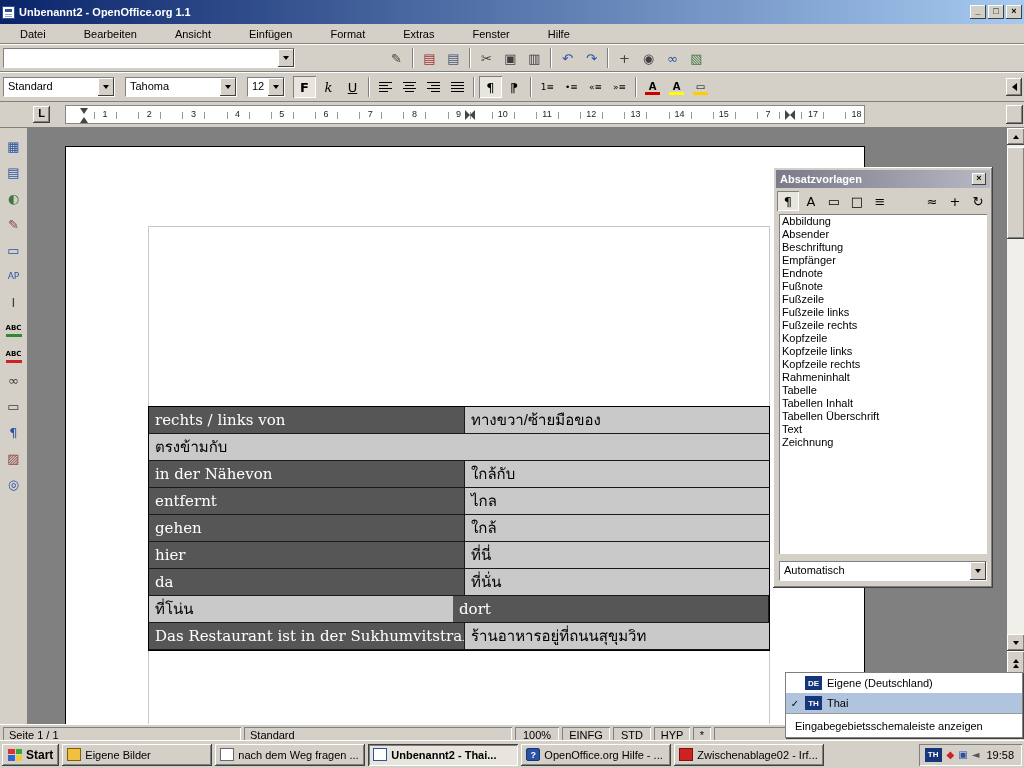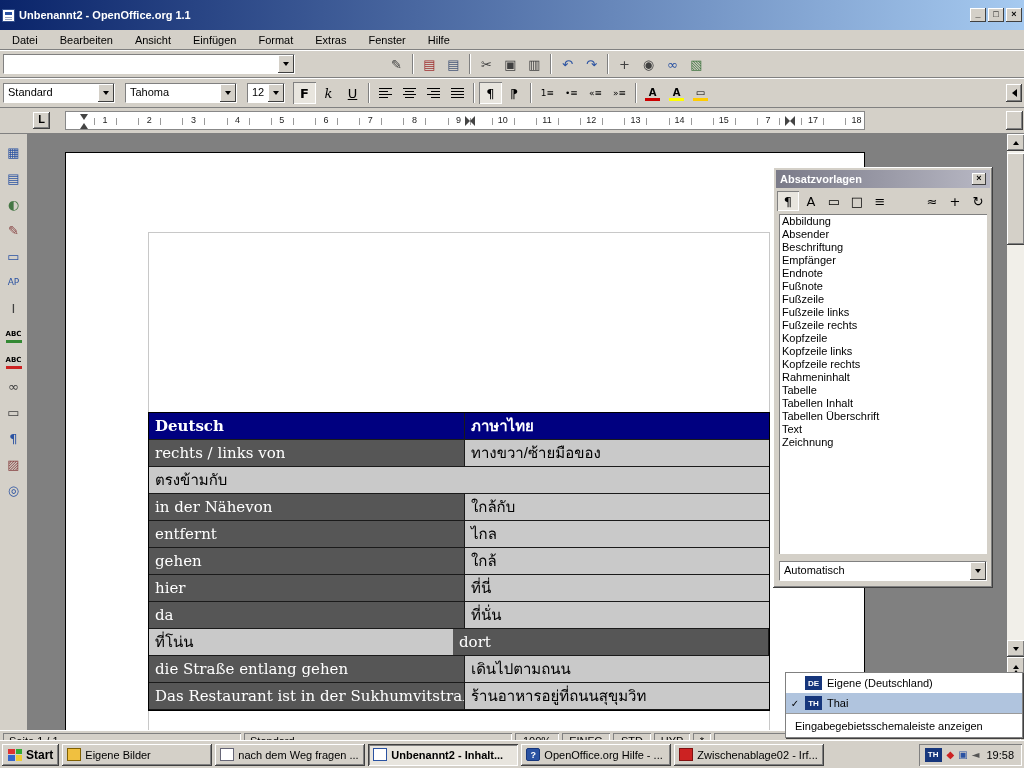--- a/index.html
+++ b/index.html
@@ -5,31 +5,31 @@
   *{margin:0;padding:0;box-sizing:border-box;cursor:default;user-select:none}
   html,body{width:1024px;height:768px;overflow:hidden}
   body{font-family:"Liberation Sans",sans-serif;font-size:11px;color:#000;background:#000}
   .screen{position:relative;width:1024px;height:768px;background:#d4d0c8;overflow:hidden}
 
   
   .out{box-shadow:inset -1px -1px 0 #404040,inset 1px 1px 0 #ffffff,inset -2px -2px 0 #808080,inset 2px 2px 0 #d4d0c8;background:#d4d0c8}
   .sunk{box-shadow:inset 1px 1px 0 #808080,inset -1px -1px 0 #ffffff}
 
   
-  .titlebar{height:30px;background:linear-gradient(to right,#0a246a,#a6caf0);display:flex;align-items:center;gap:4px;padding:0 2px}
+  .titlebar{height:24px;background:linear-gradient(to right,#0a246a,#a6caf0);display:flex;align-items:center;gap:4px;padding:0 2px}
   .app-icon{width:13px;height:13px;background:#fff;border:1px solid #334f8d;position:relative;flex:0 0 auto}
   .app-icon::before{content:"";position:absolute;left:2px;top:2px;right:2px;height:3px;background:#2a52a2}
   .app-icon::after{content:"";position:absolute;left:2px;top:7px;right:2px;height:1px;background:#9aa5c0;box-shadow:0 2px 0 #9aa5c0}
   .title-text{color:#fff;font-weight:bold;flex:1;white-space:nowrap;overflow:hidden}
   .win-controls{display:flex;gap:2px}
   .wbtn{width:16px;height:14px;font-size:9px;font-weight:bold;text-align:center;line-height:12px;background:#d4d0c8;box-shadow:inset -1px -1px 0 #404040,inset 1px 1px 0 #fff}
 
   
   .menubar{height:20px;display:flex;align-items:center;padding:0 1px;background:#d4d0c8;border-bottom:1px solid #808080}
-  .mitem{padding:3px 11px;white-space:nowrap}
+  .mitem{padding:3px 19px;white-space:nowrap}
   .toolbar{display:flex;align-items:center;gap:2px;padding:0 3px;background:#d4d0c8;border-top:1px solid #fff;border-bottom:1px solid #808080}
   .fbar{height:28px}
   .obar{height:30px;position:relative}
   .ticons{display:flex;align-items:center;gap:1px}
   .tbtn{width:23px;height:22px;display:inline-flex;align-items:center;justify-content:center;position:relative;flex:0 0 auto}
   .tbtn.pressed{box-shadow:inset 1px 1px 0 #808080,inset -1px -1px 0 #fff;background:#e8e5de}
   .tbtn .glyph{font-family:"DejaVu Sans",sans-serif;font-size:13px;line-height:1}
   .tbtn .glyph.small{font-size:9px;letter-spacing:0}
   .tsep{width:2px;height:20px;background:#808080;border-right:1px solid #fff;margin:0 3px;flex:0 0 auto}
   .tgap{width:86px;flex:0 0 auto}
@@ -399,24 +399,20 @@
         </span>
         <span class="tbtn">
           <span class="glyph" style="color: rgb(42, 82, 162);">◎</span>
         </span>
       </div>
 
     <div class="docarea">
       <div class="page">
         <div class="textboundary"></div>
         <div class="doc-table" id="doc-table">
-            <div class="trow hrow">
-              <div class="tcell c1">Deutsch</div>
-              <div class="tcell c2">ภาษาไทย</div>
-            </div>
             <div class="trow">
               <div class="tcell c1">rechts / links von</div>
               <div class="tcell c2">ทางขวา/ซ้ายมือของ</div>
             </div>
             <div class="trow">
               <div class="tcell c2">ตรงข้ามกับ</div>
             </div>
             <div class="trow">
               <div class="tcell c1">in der Nähevon</div>
               <div class="tcell c2">ใกล้กับ</div>
@@ -433,24 +429,20 @@
               <div class="tcell c1">hier</div>
               <div class="tcell c2">ที่นี่</div>
             </div>
             <div class="trow">
               <div class="tcell c1">da</div>
               <div class="tcell c2">ที่นั่น</div>
             </div>
             <div class="trow">
               <div class="tcell c2">ที่โน่น</div>
               <div class="tcell c1">dort</div>
-            </div>
-            <div class="trow">
-              <div class="tcell c1">die Straße entlang gehen</div>
-              <div class="tcell c2">เดินไปตามถนน</div>
             </div>
             <div class="trow">
               <div class="tcell c1">Das Restaurant ist in der Sukhumvitstraße.</div>
               <div class="tcell c2">ร้านอาหารอยู่ที่ถนนสุขุมวิท</div>
             </div>
           </div>
       </div>
     </div>
 
     <div class="vscroll">
@@ -576,21 +568,21 @@
         <div class="task out">
           <span class="ticon folder"></span>
           <span>Eigene Bilder</span>
         </div>
         <div class="task out">
           <span class="ticon doc"></span>
           <span>nach dem Weg fragen ...</span>
         </div>
         <div class="task active">
           <span class="ticon writer"></span>
-          <span>Unbenannt2 - Inhalt...</span>
+          <span>Unbenannt2 - Thai...</span>
         </div>
         <div class="task out">
           <span class="ticon help">?</span>
           <span>OpenOffice.org Hilfe - ...</span>
         </div>
         <div class="task out">
           <span class="ticon irfan"></span>
           <span>Zwischenablage02 - Irf...</span>
         </div>
       </div>

